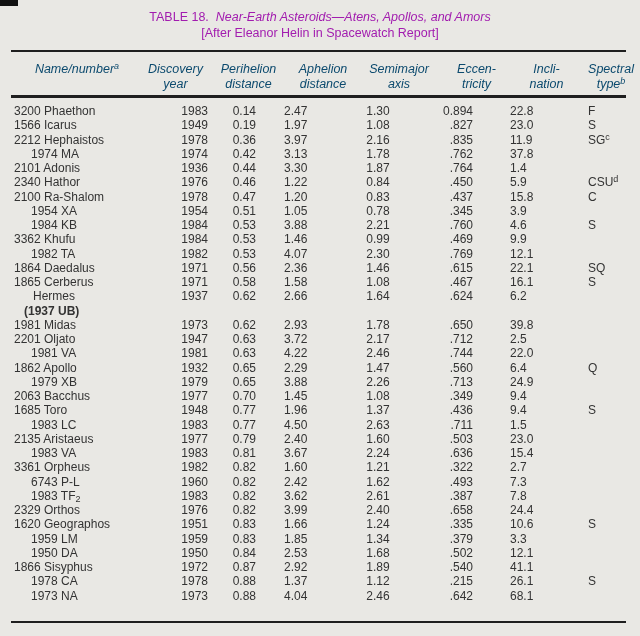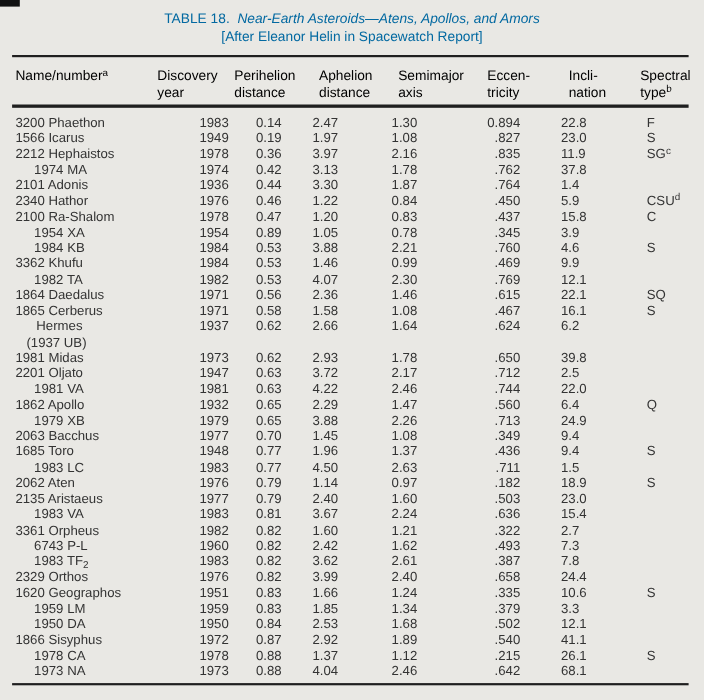--- a/index.html
+++ b/index.html
@@ -9,58 +9,59 @@
     font-family:"Liberation Sans", sans-serif;
     color:#2e2e2e;
     position:relative;
     overflow:hidden;
   }
   .corner-artifact{
     position:absolute;left:0;top:0;width:18px;height:6px;background:#111;
   }
   .title-block{
     position:absolute;top:9px;left:0;width:640px;text-align:center;
-    font-size:12.5px;line-height:16px;color:#0369a1;
+    font-size:12.5px;line-height:16px;color:#a21caf;
   }
   .title-italic{font-style:italic;}
   .rule{position:absolute;left:11px;width:615px;background:#1f1f1f;}
   .rule-top{top:50px;height:2px;}
   .rule-head{top:95px;height:2.5px;}
   .rule-bottom{top:621px;height:2px;}
   table{
     position:absolute;top:62px;left:0;width:640px;
     border-collapse:collapse;table-layout:fixed;
   }
   col.c0{width:140px;} col.c1{width:68px;} col.c2{width:76px;} col.c3{width:72px;}
   col.c4{width:80px;} col.c5{width:74px;} col.c6{width:66px;} col.c7{width:64px;}
   th{
-    font-weight:normal;text-align:left;vertical-align:top;
-    font-size:12.5px;line-height:15px;color:#000000;
+    font-weight:normal;text-align:center;vertical-align:top;
+    font-size:12.5px;line-height:15px;color:#0c4a6e;
     padding:0 0 12px 0;
+    font-style:italic;
   }
   th:nth-child(1){padding-left:14px;}
   th:nth-child(2){padding-left:3px;}
   th:nth-child(3){padding-left:5px;}
   th:nth-child(4){padding-left:6px;}
   th:nth-child(5){padding-left:6px;}
   th:nth-child(6){padding-left:7px;}
   th:nth-child(7){padding-left:7px;}
   th:nth-child(8){padding-left:6px;}
   td{
     font-size:12px;line-height:14.25px;vertical-align:top;
     padding:0;white-space:nowrap;color:#333;
   }
   td.c-name.ind0{padding-left:14px;}
   td.c-name.ind1{padding-left:31px;margin-top:24px;}
   td.c-name.ind2{padding-left:33px;}
-  td.c-name .name2{margin-left:-9px;}
+  td.c-name .name2{margin-left:-9px;font-weight:bold;}
   td.c-year{padding-left:5px;text-align:right;}
   td.c-peri{padding-right:28px;text-align:right;}
   td.c-aph {padding-right:28px;text-align:left;}
-  td.c-semi{padding-right:36px;text-align:left;}
+  td.c-semi{padding-right:36px;text-align:center;}
   td.c-ecc {padding-right:37px;text-align:right;}
   td.c-inc {padding-right:38px;text-align:left;}
   td.c-spec{padding-left:12px;text-align:left;}
   sup{font-size:9px;line-height:0;vertical-align:4px;}
   sub{font-size:9px;line-height:0;vertical-align:-2px;}
 </style>
 </head>
 <body>
 
 <div class="corner-artifact"></div>
@@ -203,21 +204,21 @@
     <td class="c-semi">0.83</td>
     <td class="c-ecc">.437</td>
     <td class="c-inc">15.8</td>
     <td class="c-spec">C</td>
   </tr>
       <tr>
     <td class="c-name ind1">
           <div>1954 XA</div>
         </td>
     <td class="c-year">1954</td>
-    <td class="c-peri">0.89</td>
+    <td class="c-peri">0.51</td>
     <td class="c-aph">1.05</td>
     <td class="c-semi">0.78</td>
     <td class="c-ecc">.345</td>
     <td class="c-inc">3.9</td>
     <td class="c-spec"></td>
   </tr>
       <tr>
     <td class="c-name ind1">
           <div>1984 KB</div>
         </td>
@@ -381,32 +382,20 @@
     <td class="c-year">1983</td>
     <td class="c-peri">0.77</td>
     <td class="c-aph">4.50</td>
     <td class="c-semi">2.63</td>
     <td class="c-ecc">.711</td>
     <td class="c-inc">1.5</td>
     <td class="c-spec"></td>
   </tr>
       <tr>
     <td class="c-name ind0">
-          <div>2062 Aten</div>
-        </td>
-    <td class="c-year">1976</td>
-    <td class="c-peri">0.79</td>
-    <td class="c-aph">1.14</td>
-    <td class="c-semi">0.97</td>
-    <td class="c-ecc">.182</td>
-    <td class="c-inc">18.9</td>
-    <td class="c-spec">S</td>
-  </tr>
-      <tr>
-    <td class="c-name ind0">
           <div>2135 Aristaeus</div>
         </td>
     <td class="c-year">1977</td>
     <td class="c-peri">0.79</td>
     <td class="c-aph">2.40</td>
     <td class="c-semi">1.60</td>
     <td class="c-ecc">.503</td>
     <td class="c-inc">23.0</td>
     <td class="c-spec"></td>
   </tr>

